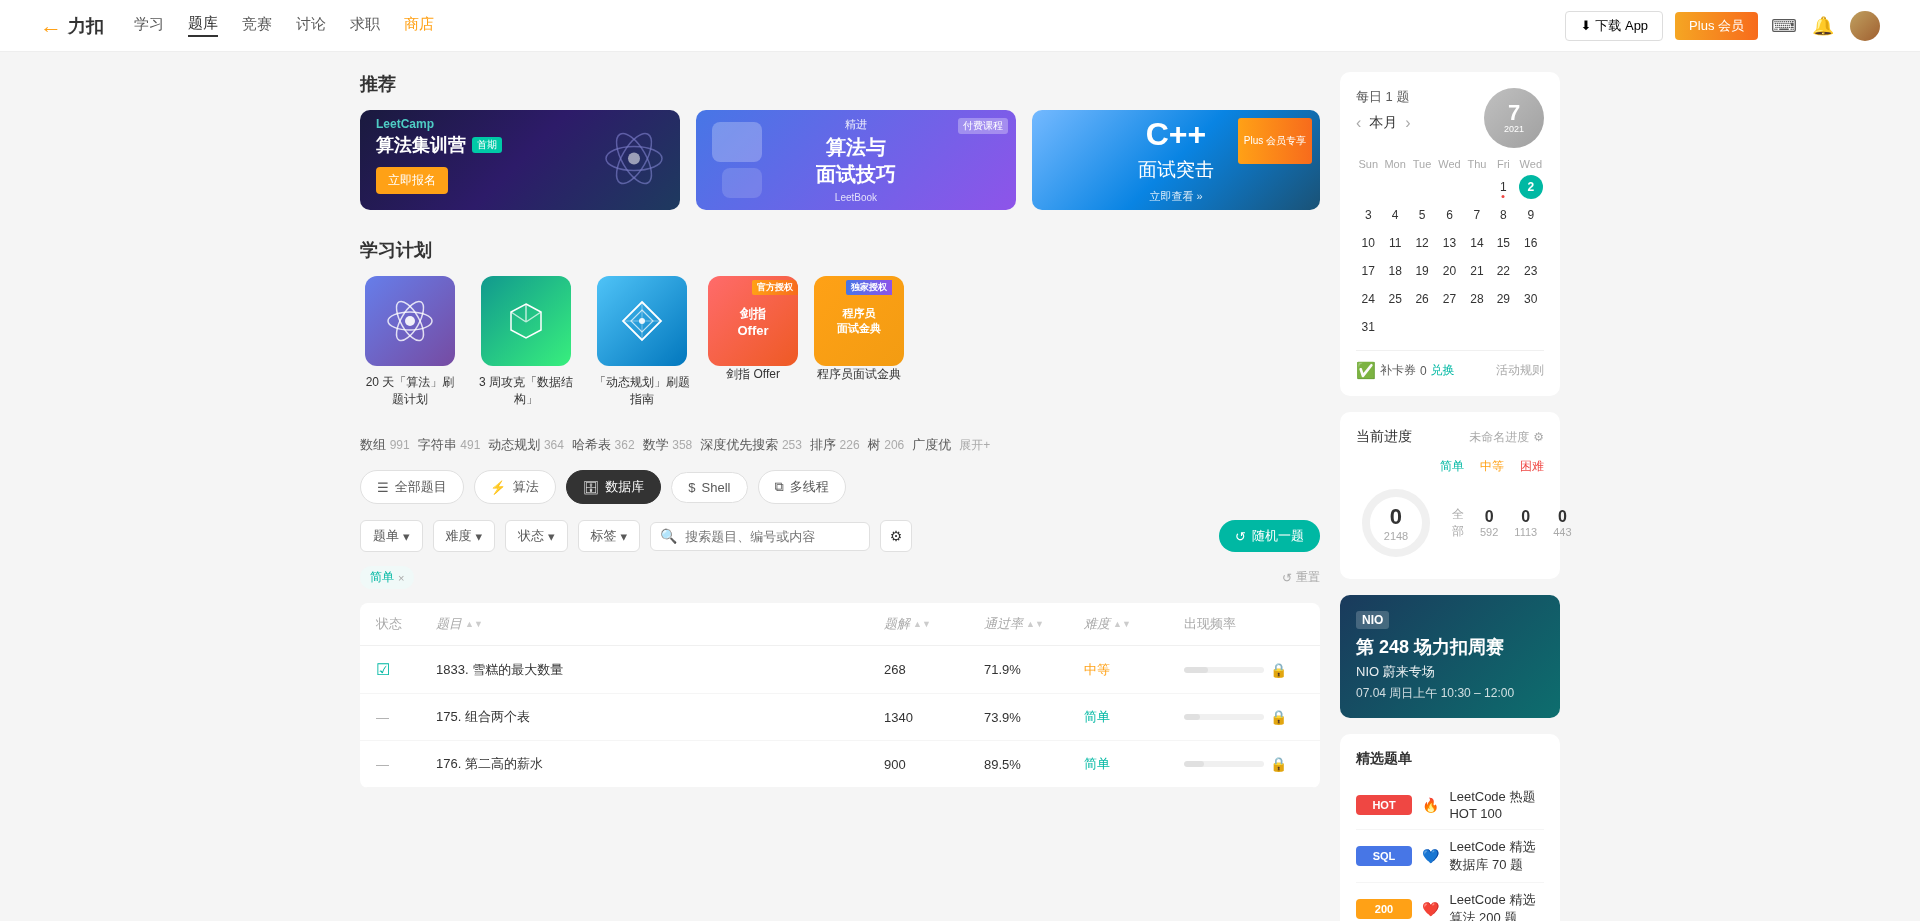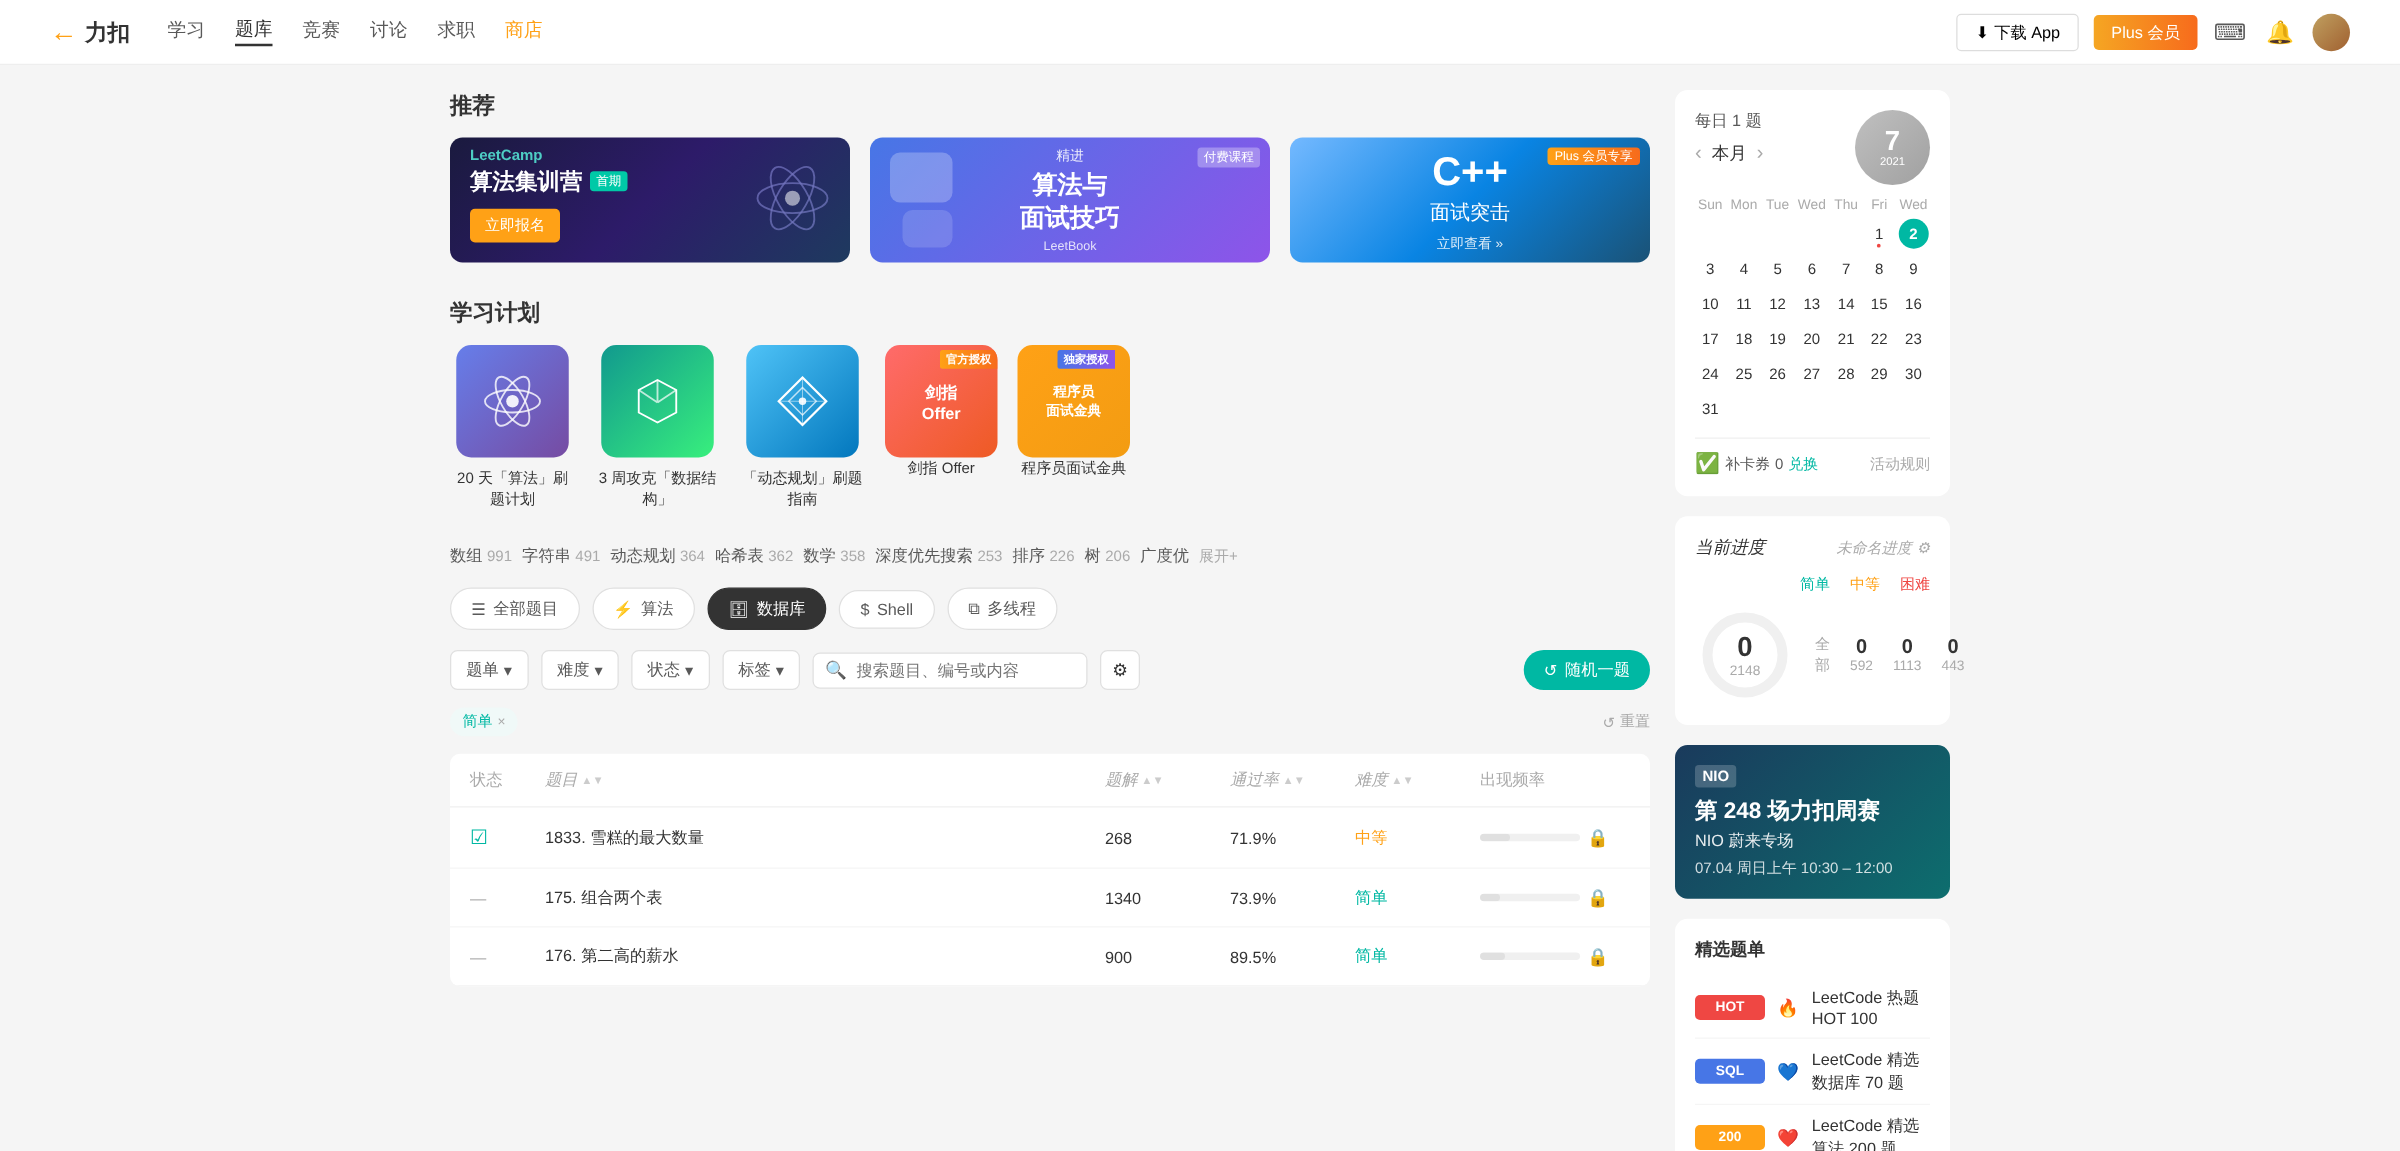--- a/index.html
+++ b/index.html
@@ -27,21 +27,21 @@
     .section-title { font-size: 18px; font-weight: 600; margin-bottom: 14px; color: #333; }
 
     
     .banners { display: flex; gap: 16px; margin-bottom: 28px; }
     .banner { border-radius: 10px; overflow: hidden; cursor: pointer; flex: 1; height: 100px; position: relative; }
     .banner-1 { background: linear-gradient(135deg, #1a1a3e 0%, #2d1b69 50%, #1e3a5f 100%); display: flex; flex-direction: column; justify-content: flex-end; padding: 16px; }
     .banner-2 { background: linear-gradient(135deg, #4776e6 0%, #8e54e9 100%); display: flex; align-items: center; justify-content: center; padding: 16px; }
     .banner-2-text { color: #fff; }
     .banner-2-tag { background: rgba(255,255,255,0.3); color: #fff; font-size: 10px; padding: 1px 5px; border-radius: 3px; position: absolute; top: 8px; right: 8px; }
     .banner-3 { background: linear-gradient(135deg, #74b9ff 0%, #0984e3 50%, #1a5276 100%); display: flex; align-items: center; justify-content: center; }
-    .banner-3-tag { position: absolute; top: 8px; right: 8px; background: linear-gradient(90deg, #ffa116, #f76b1c); color: #fff; font-size: 10px; padding: 0 6px; border-radius: 3px; }
+    .banner-3-tag { position: absolute; top: 8px; right: 8px; background: linear-gradient(90deg, #ffa116, #f76b1c); color: #fff; font-size: 10px; padding: 16px 6px; border-radius: 3px; }
 
     
     .study-plans { display: flex; gap: 16px; margin-bottom: 28px; flex-wrap: wrap; }
     .plan-card { display: flex; flex-direction: column; align-items: center; cursor: pointer; }
     .plan-icon { width: 90px; height: 90px; border-radius: 12px; display: flex; align-items: center; justify-content: center; margin-bottom: 8px; position: relative; overflow: hidden; }
     .plan-icon-1 { background: linear-gradient(135deg, #667eea 0%, #764ba2 100%); }
     .plan-icon-2 { background: linear-gradient(135deg, #11998e 0%, #38ef7d 100%); }
     .plan-icon-3 { background: linear-gradient(135deg, #4fc3f7 0%, #0277bd 100%); }
     .plan-icon svg { width: 50px; height: 50px; }
     .plan-label { font-size: 12px; color: #333; text-align: center; max-width: 100px; }
@@ -104,21 +104,21 @@
     .cal-day.has-dot::after { content: ''; position: absolute; bottom: 1px; left: 50%; transform: translateX(-50%); width: 3px; height: 3px; background: #ef4743; border-radius: 50%; }
     .cal-day.empty { color: transparent; pointer-events: none; }
     .coupon-row { display: flex; align-items: center; justify-content: space-between; margin-top: 10px; padding-top: 10px; border-top: 1px solid #f0f0f0; font-size: 12px; color: #595959; }
     .coupon-info { display: flex; align-items: center; gap: 4px; }
     .coupon-icon { color: #00b8a3; font-size: 16px; }
     .exchange-link { color: #00b8a3; cursor: pointer; }
     .rules-link { color: #aaa; cursor: pointer; }
 
     
     .progress-widget { background: #fff; border-radius: 10px; padding: 16px; margin-bottom: 16px; }
-    .progress-header { display: flex; align-items: center; justify-content: space-between; margin-bottom: 12px; font-style: italic; }
+    .progress-header { display: flex; align-items: center; justify-content: space-between; margin-bottom: 12px; }
     .progress-title { font-size: 14px; font-weight: 500; }
     .progress-unnamed { font-size: 12px; color: #aaa; display: flex; align-items: center; gap: 4px; }
     .difficulty-labels { display: flex; gap: 16px; font-size: 12px; justify-content: flex-end; margin-bottom: 8px; }
     .diff-label-easy { color: #00b8a3; }
     .diff-label-medium { color: #ffa116; }
     .diff-label-hard { color: #ef4743; }
     .progress-body { display: flex; align-items: center; gap: 16px; }
     .donut-wrap { position: relative; width: 80px; height: 80px; }
     .donut-svg { width: 80px; height: 80px; }
     .donut-center { position: absolute; top: 50%; left: 50%; transform: translate(-50%, -50%); text-align: center; }
@@ -223,21 +223,21 @@
             <div style="font-size:11px;opacity:0.9;margin-bottom:2px;">精进</div>
             <div style="font-size:20px;font-weight:bold;color:#fff;">算法与<br>面试技巧</div>
             <div style="font-size:10px;opacity:0.8;margin-top:4px;">LeetBook</div>
           </div>
         </div>
 
         <div class="banner banner-3" style="position:relative;">
           <span class="banner-3-tag">Plus 会员专享</span>
           <div style="text-align:center;color:#fff;">
             <div style="font-size:32px;font-weight:bold;">C++</div>
-            <div style="font-size:16px;margin-top:4px;">面试突击</div>
+            <div style="font-size:19px;margin-top:4px;">面试突击</div>
             <div style="font-size:11px;opacity:0.85;margin-top:6px;">立即查看 »</div>
           </div>
         </div>
       </div>
     </div>
 
     <div>
       <div class="section-title">学习计划</div>
       <div class="study-plans">
 

